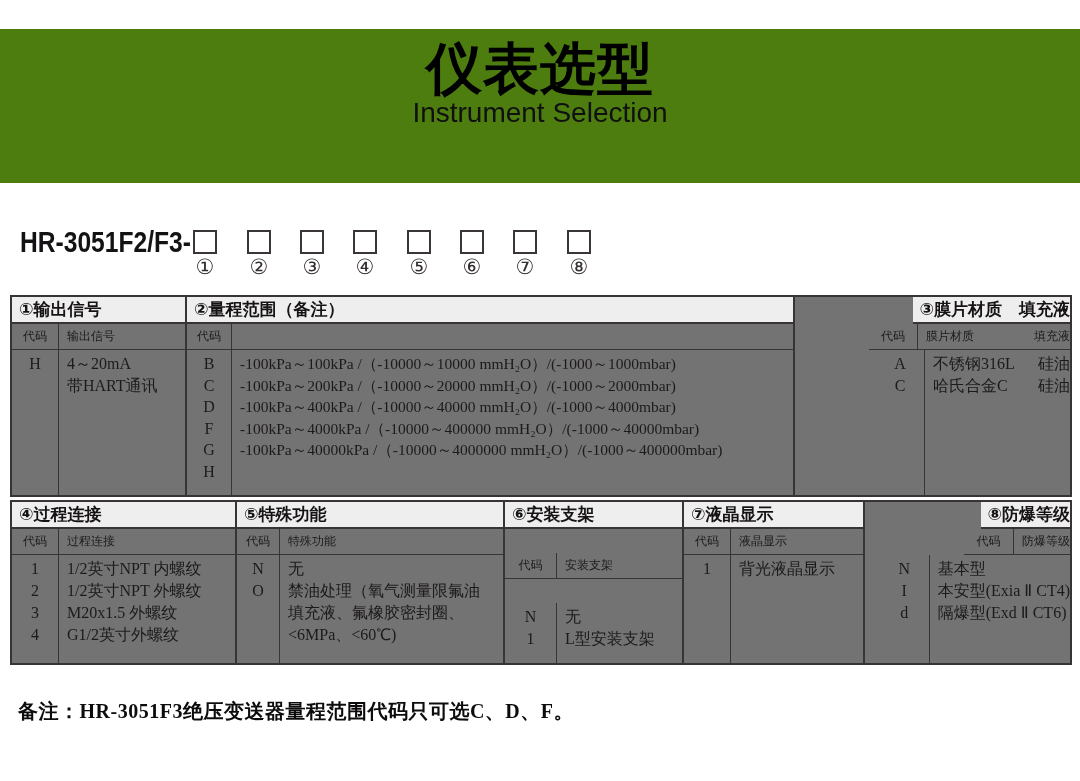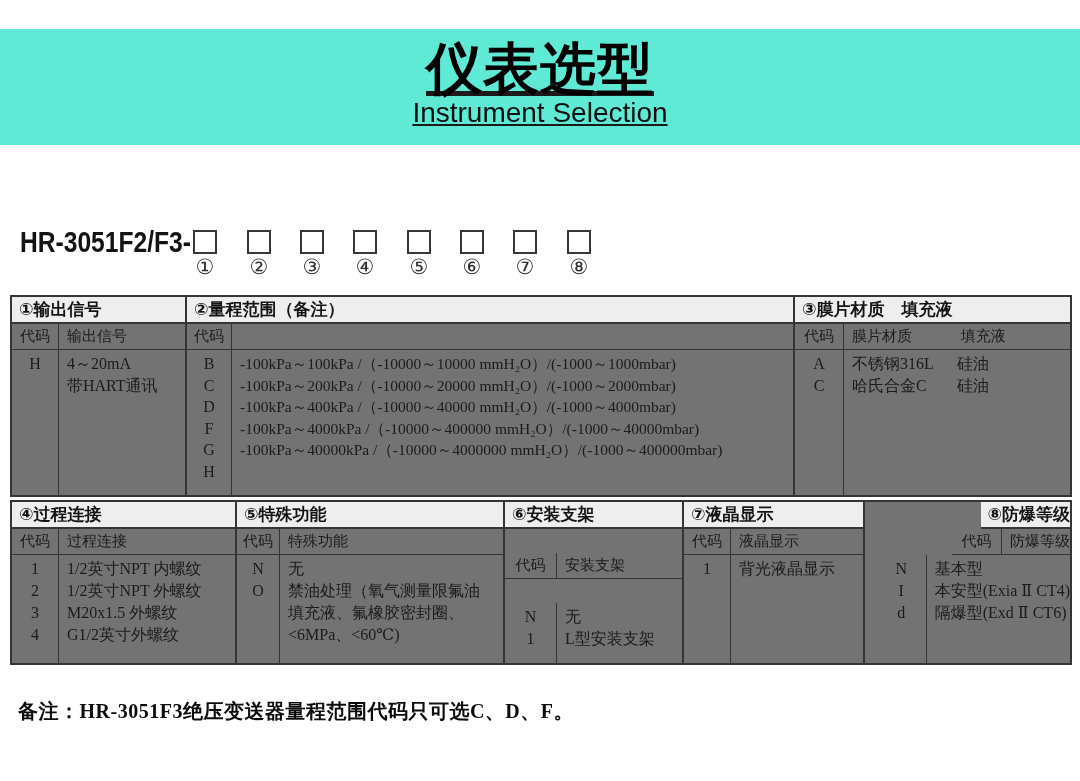--- a/index.html
+++ b/index.html
@@ -2,21 +2,21 @@
 <html><head>
 <meta charset="utf-8">
 <style>
   html,body { margin:0; padding:0; }
   body {
     width:1080px; height:781px; position:relative; background:#ffffff;
     font-family:"Liberation Serif","DejaVu Serif",serif; color:#1d1a1b;
     overflow:hidden;
   }
   
-  .band { position:absolute; left:0; top:29px; width:1080px; height:116px; background:#5eead4;text-decoration:underline; }
+  .band { position:absolute; left:0; top:29px; width:1080px; height:154px; background:#4d7c0f; }
   .band .zh {
     text-align:center; font-family:"Liberation Sans","DejaVu Sans",sans-serif;
     font-weight:bold; font-size:56px; line-height:60px; margin-top:10px;
     letter-spacing:1px; color:#000;
   }
   .band .en {
     text-align:center; font-family:"Liberation Sans","DejaVu Sans",sans-serif;
     font-size:28px; line-height:24px; margin-top:2px; color:#101010;
   }
   
@@ -43,38 +43,38 @@
   .tbl-bot { top:500px; height:165px; }
   .sec { display:flex; flex-direction:column; box-sizing:border-box; }
   .sec.divider { border-right:2px solid #383334; }
   .sec-h {
     background:#efeeef; border-bottom:2px solid #383334;
     font-family:"Liberation Sans","DejaVu Sans",sans-serif; font-weight:bold;
     font-size:17px; line-height:25px; height:27px; box-sizing:border-box;
     padding-left:7px; white-space:nowrap; color:#161314;
   }
   .sub { display:flex; height:26px; border-bottom:1px solid #383334; box-sizing:border-box;
-         font-size:15px; line-height:25px; }
+         font-size:12px; line-height:25px; }
   .sub .code { text-align:center; border-right:1px solid #383334; box-sizing:border-box; }
   .sub .lbl  { padding-left:8px; flex:1; white-space:nowrap; }
   .body { display:flex; flex:1; min-height:0; }
   .codes {
     display:flex; flex-direction:column; text-align:center;
     border-right:1px solid #383334; box-sizing:border-box; padding-top:3px;
   }
   .vals { flex:1; padding:3px 0 0 8px; box-sizing:border-box; }
   .tbl-top .codes div, .tbl-top .vals div { line-height:21.5px; height:21.5px; white-space:nowrap; }
   .tbl-top .vals .range { font-size:15.5px; }
   .tbl-bot .codes div { line-height:22px; height:22px; }
   .tbl-bot .vals div  { line-height:22px; height:22px; white-space:nowrap; }
   .codes { font-size:16px; }
-  .vals  { font-size:16px; }
+  .vals  { font-size:16px;font-family:Liberation Serif, serif; }
   .mat { display:inline-block; width:105px; }
   
-  .w-s1 { width:175px; } .w-s2 { width:608px; } .w-s3 { flex:1; }
+  .w-s1 { width:175px; } .w-s2 { width:608px; } .w-s3 { flex:1;align-items:flex-end; }
   .w-s4 { width:225px; } .w-s5 { width:268px; } .w-s6 { width:179px;gap:24px; }
   .w-s7 { width:181px; } .w-s8 { flex:1;align-items:flex-end; }
   .cw47 { width:47px; } .cw45 { width:45px; } .cw49 { width:49px; }
   .cw43 { width:43px; } .cw52 { width:52px; } .cw50 { width:50px; }
   
   .note {
     position:absolute; left:18px; top:698px; font-weight:bold;
     font-size:20px; line-height:26px; color:#0d0b0c; letter-spacing:0.5px;
   }
 </style>

